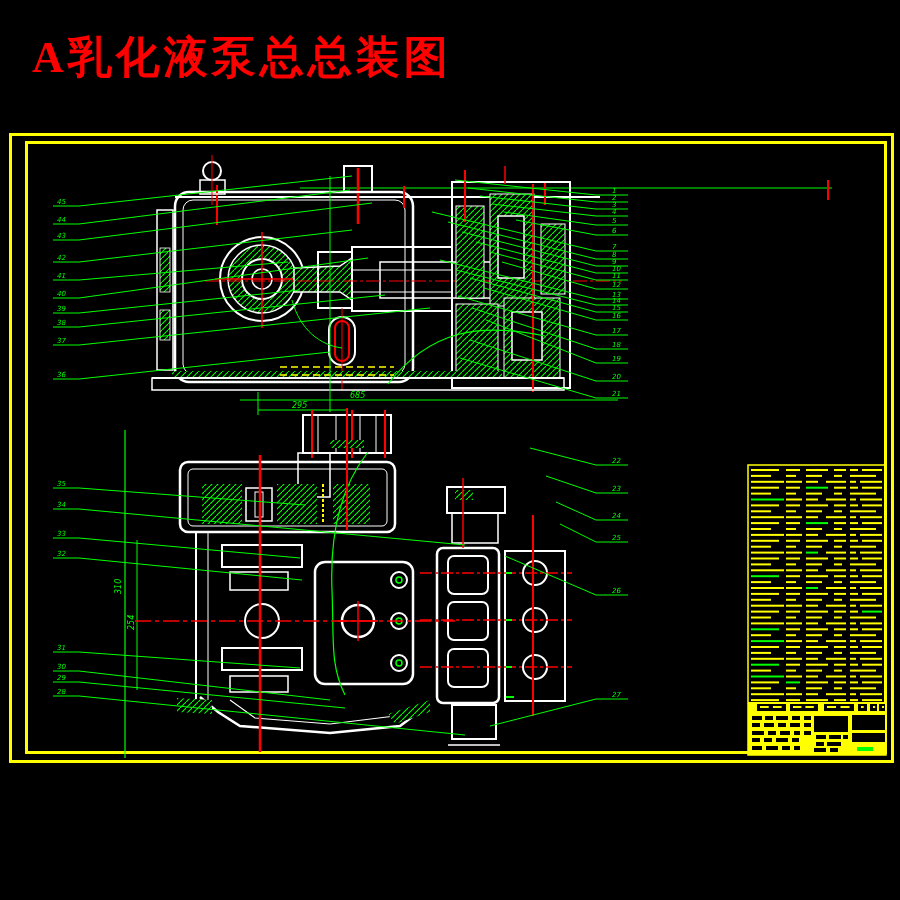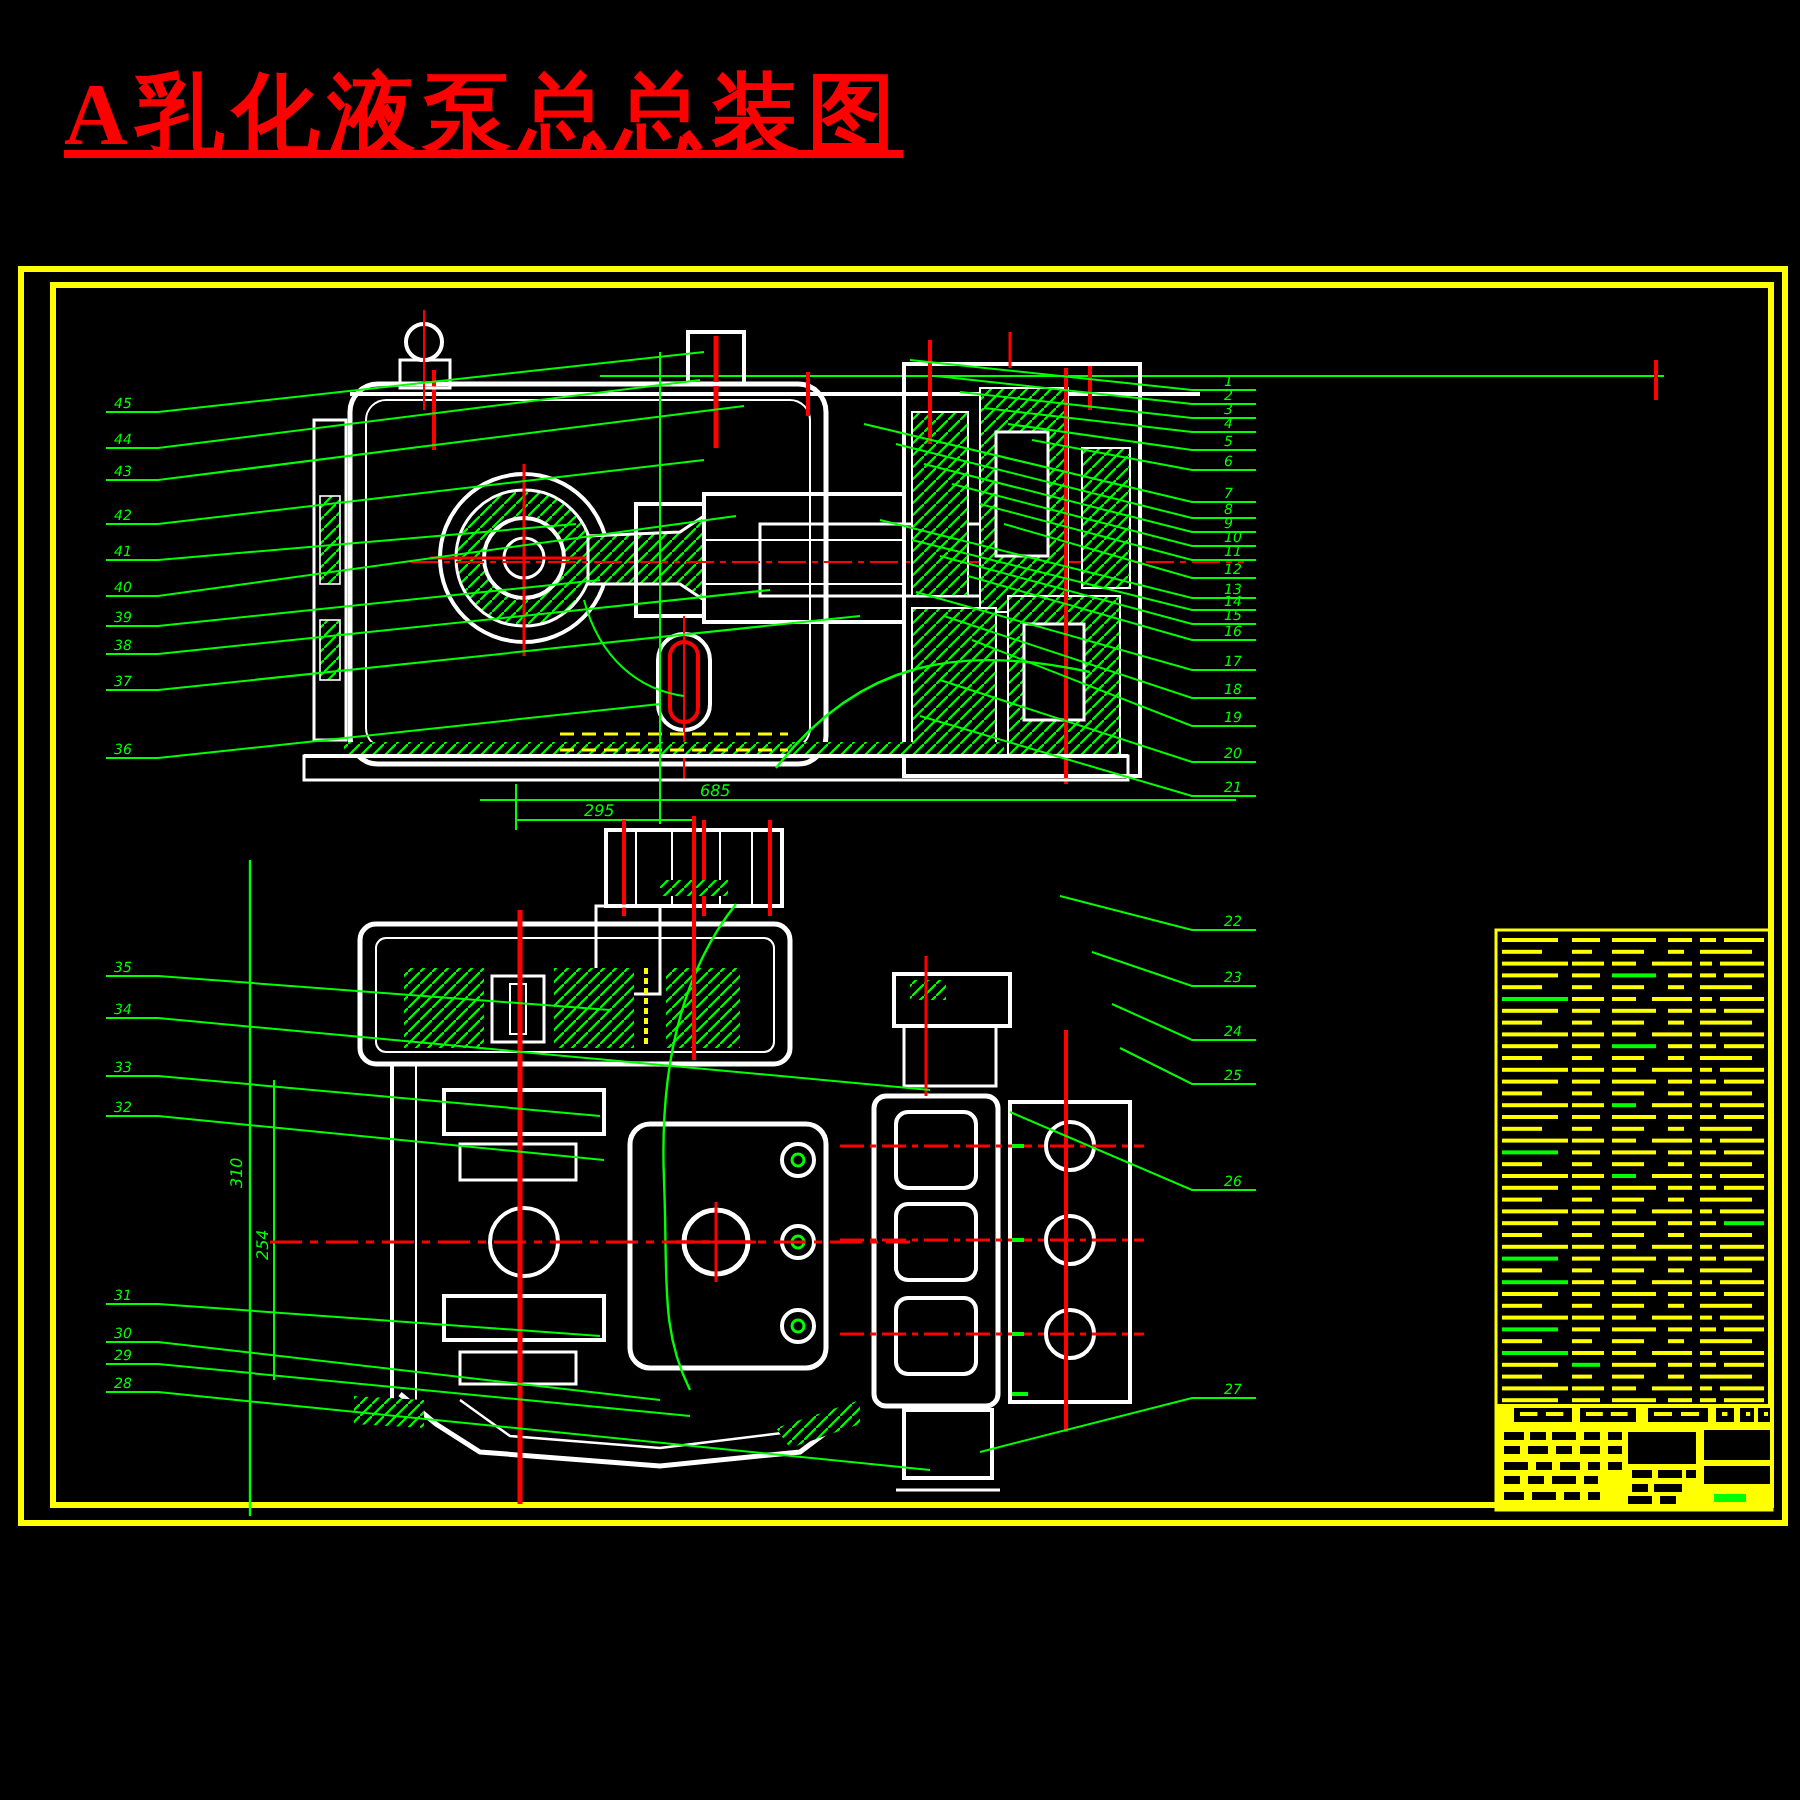--- a/index.html
+++ b/index.html
@@ -1,21 +1,21 @@
 <!DOCTYPE html>
 <html><head>
 <meta charset="utf-8">
 <style>
   html,body{margin:0;padding:0;background:#000;width:900px;height:900px;overflow:hidden;}
   body{position:relative;font-family:"Liberation Sans",sans-serif;}
   .page-title{
     position:absolute;left:32px;top:28px;
     font-family:"Liberation Serif",serif;
     font-size:44px;font-weight:bold;color:#ff0000;
-    letter-spacing:4px;white-space:nowrap;text-decoration:underline;
+    letter-spacing:4px;white-space:nowrap;
   }
   .outer-frame{position:absolute;left:9px;top:133px;width:879px;height:624px;border:3px solid #ffff00;}
   .inner-frame{position:absolute;left:25px;top:141px;width:856px;height:607px;border:3px solid #ffff00;}
   svg.canvas{position:absolute;left:0;top:0;}
   .co{fill:#00ff00;font:italic 7px "DejaVu Sans",sans-serif;}
   .dim{fill:#00ff00;font:italic 8px "DejaVu Sans",sans-serif;}
 </style>
 </head>
 <body>
 

